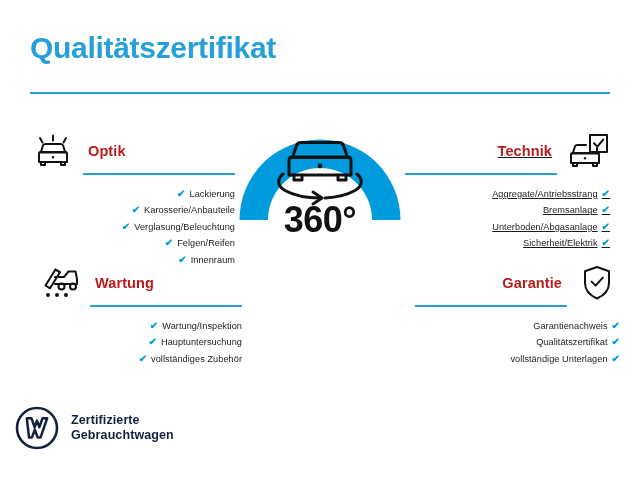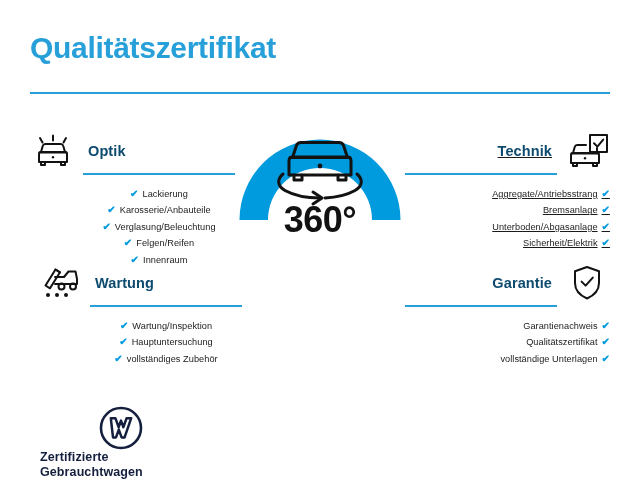--- a/index.html
+++ b/index.html
@@ -42,40 +42,40 @@
     background: #27a0da;
   }
 
   
   .section {
     position: absolute;
   }
   .sec-optik   { left: 30px;  top: 130px; width: 205px; }
   .sec-wartung { left: 37px;  top: 262px; width: 205px; }
   .sec-technik { left: 405px; top: 130px; width: 205px; text-decoration: underline; }
-  .sec-garantie{ left: 405px; top: 262px; width: 205px; }
+  .sec-garantie{ left: 415px; top: 262px; width: 205px; }
 
   .sec-head {
     display: flex;
     align-items: center;
     height: 42px;
   }
   .sec-left .sec-head { flex-direction: row; }
   .sec-right .sec-head { flex-direction: row-reverse; }
 
   .sec-icon {
     width: 46px;
     height: 40px;
     flex: 0 0 46px;
     display: block;
   }
   .sec-title {
     font-size: 14.5px;
     font-weight: bold;
-    color: #0c4a6e;
+    color: #b91c1c;
     flex: 1 1 auto;
     padding: 0 8px;
     letter-spacing: 0.1px;
   }
   .sec-left  .sec-title { text-align: left;  padding-left: 12px; }
   .sec-right .sec-title { text-align: right; padding-right: 12px; }
 
   .sec-rule {
     height: 2px;
     background: #27a0da;
@@ -90,21 +90,21 @@
     padding: 0;
     margin-top: 11px;
   }
   .sec-list li {
     font-size: 9.2px;
     line-height: 15.4px;
     color: #1b1b1b;
     white-space: nowrap;
     letter-spacing: 0.05px;
   }
-  .sec-left .sec-list  { padding-left: 53px; text-align: center; }
+  .sec-left .sec-list  { padding-left: 53px; text-align: right; }
   .sec-right .sec-list { padding-right: 0px;  text-align: right; }
 
   .chk {
     color: #009ade;
     font-weight: bold;
     font-size: 10px;
   }
   .sec-left .chk  { margin-right: 4px; }
   .sec-right .chk { margin-left: 4px; }
 
@@ -114,25 +114,24 @@
     left: 227px;
     top: 122px;
     width: 186px;
     height: 186px;
   }
   .badge svg { display: block; }
 
   
   .footer {
     position: absolute;
-    left: 28px;
+    left: 15px;
     top: 406px;
     display: flex;
-    align-items: flex-end;
-    flex-direction: column;
+    align-items: center;
   }
   .vw-mark { width: 44px; height: 44px; flex: 0 0 44px; }
   .footer-text {
     margin-left: 12px;
     font-size: 12.5px;
     font-weight: bold;
     line-height: 15px;
     color: #151f3e;
     letter-spacing: 0.1px;
   }

